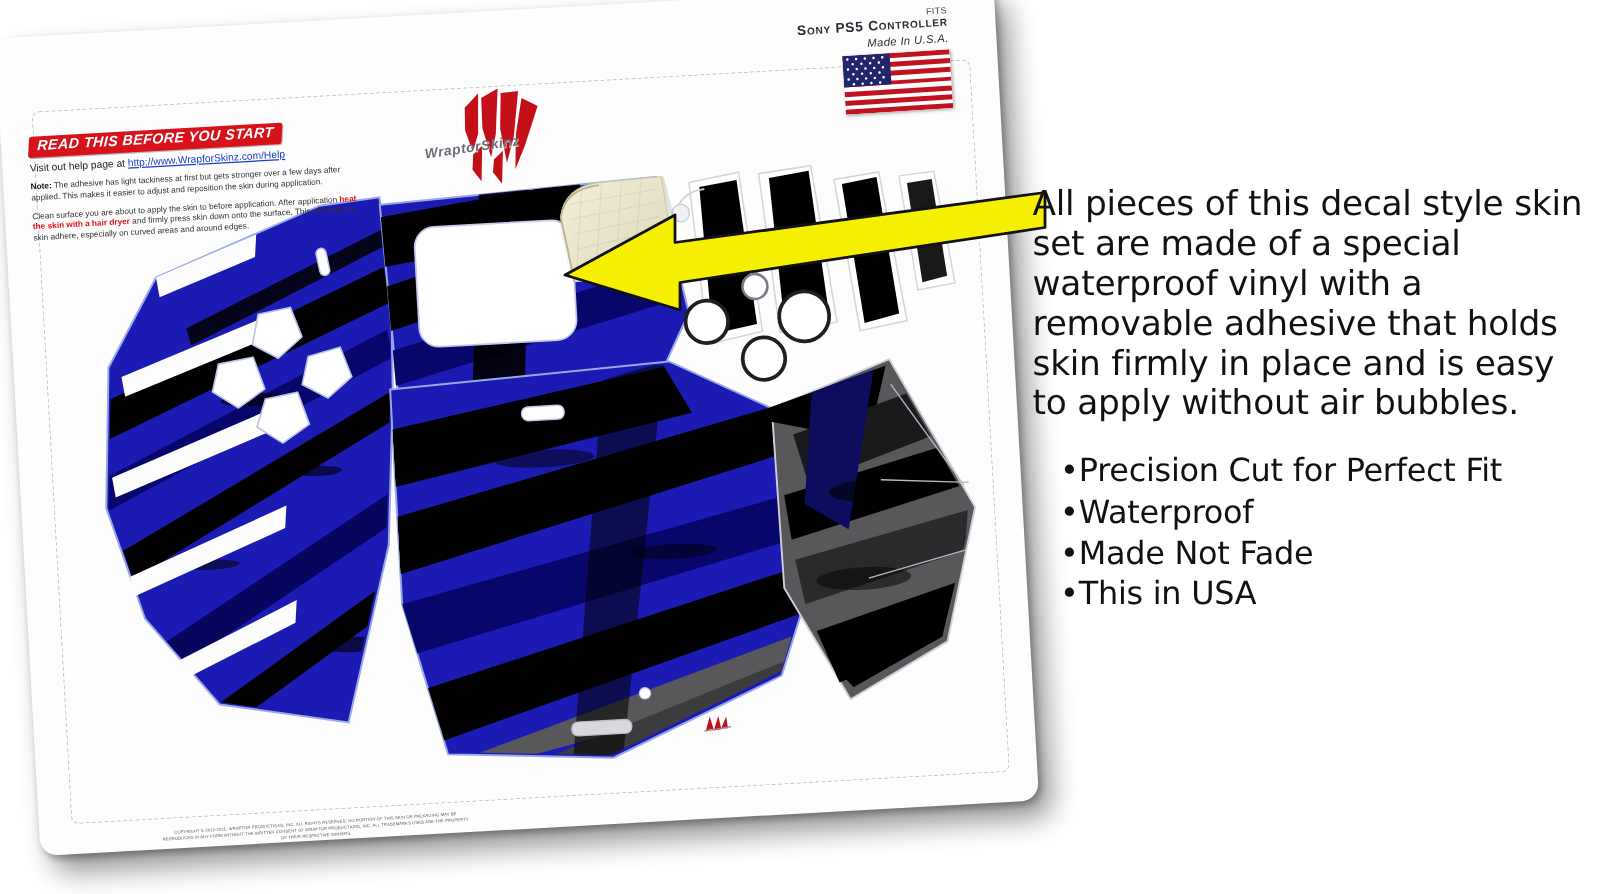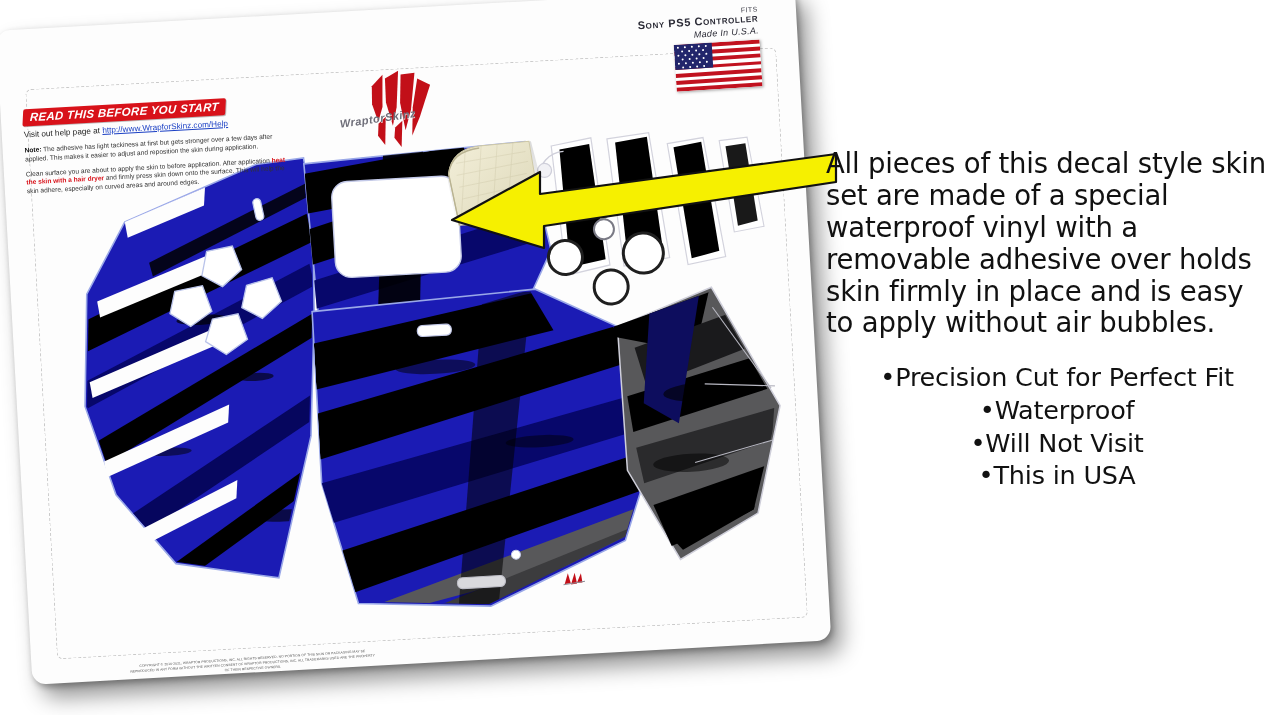--- a/index.html
+++ b/index.html
@@ -93,21 +93,20 @@
     color:#111;
   }
   .copy p{
     margin:0;font-size:27.5px;line-height:1.16;letter-spacing:-.2px;
     font-family:"DejaVu Sans", sans-serif;font-weight:400;
   }
   .bullets{margin:22px 0 0 22px;padding:0;list-style:none;}
   .bullets li{
     font-size:25.5px;line-height:1.28;letter-spacing:-.2px;color:#111;
     font-family:"DejaVu Sans", sans-serif;
-    text-align:center;
   }
   .bullets li .dot{display:inline-block;width:15px;}
 </style>
 </head>
 <body>
 
 <div id="stage">
 
   <div class="sheet-wrap">
     <div class="sheet">
@@ -272,25 +271,25 @@
     </div>
   </div>
 
   <div class="arrow">
     <svg width="390" height="110" viewBox="0 0 390 110" xmlns="http://www.w3.org/2000/svg">
       <path d="M4,72 L92,24 L92,46 L388,6 L388,34 L96,78 L96,100 Z" fill="#f6f000" stroke="#111" stroke-width="2.2" stroke-linejoin="round"></path>
     </svg>
   </div>
 
   <div class="copy">
-    <p>All pieces of this decal style skin set are made of a special waterproof vinyl with a removable adhesive over holds skin firmly in place and is easy to apply without air bubbles.</p>
+    <p>All pieces of this decal style skin set are made of a special waterproof vinyl with a removable adhesive that holds skin firmly in place and is easy to apply without air bubbles.</p>
     <ul class="bullets">
       <li><span class="dot">•</span><span>Precision Cut for Perfect Fit</span></li>
       <li><span class="dot">•</span><span>Waterproof</span></li>
-      <li><span class="dot">•</span><span>Will Not Visit</span></li>
+      <li><span class="dot">•</span><span>Made Not Fade</span></li>
       <li><span class="dot">•</span><span>This in USA</span></li>
     </ul>
   </div>
 
   <div class="sheet-wrap" style="pointer-events:none">
 
     <div class="instructions">
       <div class="read-banner">READ THIS BEFORE YOU START</div>
       <div class="visit-line">
         <span>Visit out help page at </span><a href="#">http://www.WrapforSkinz.com/Help</a>

